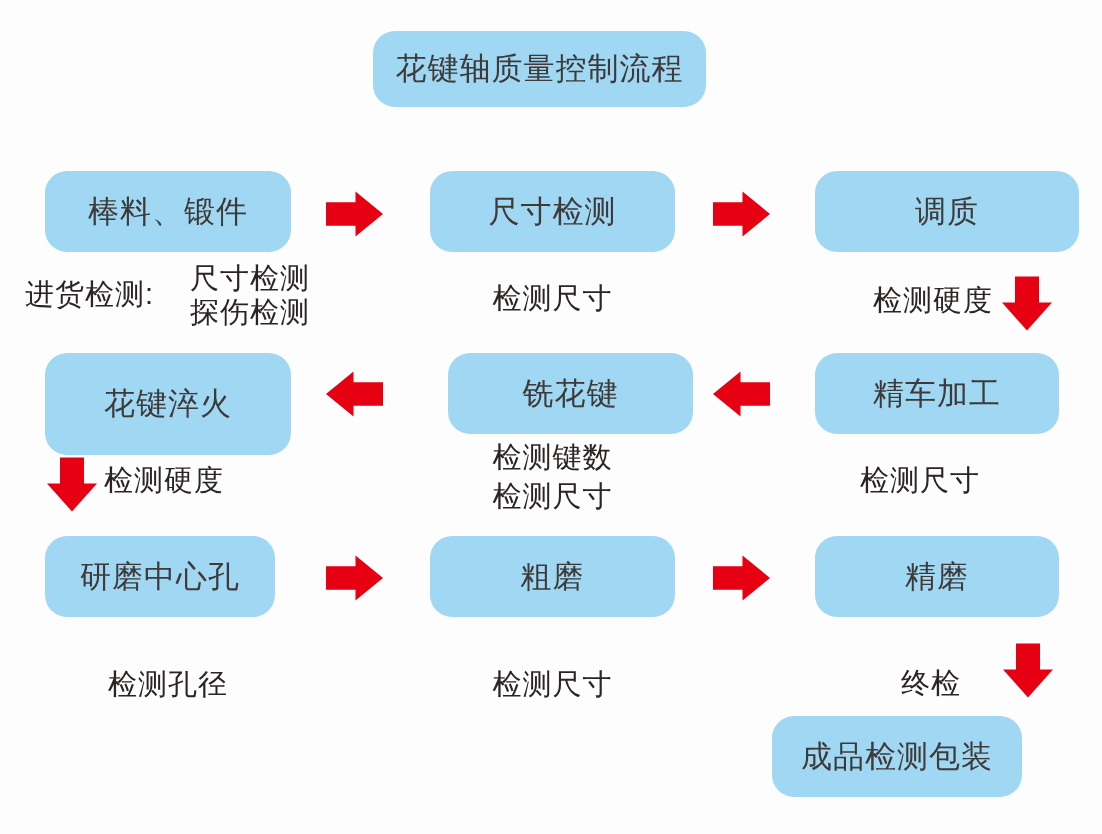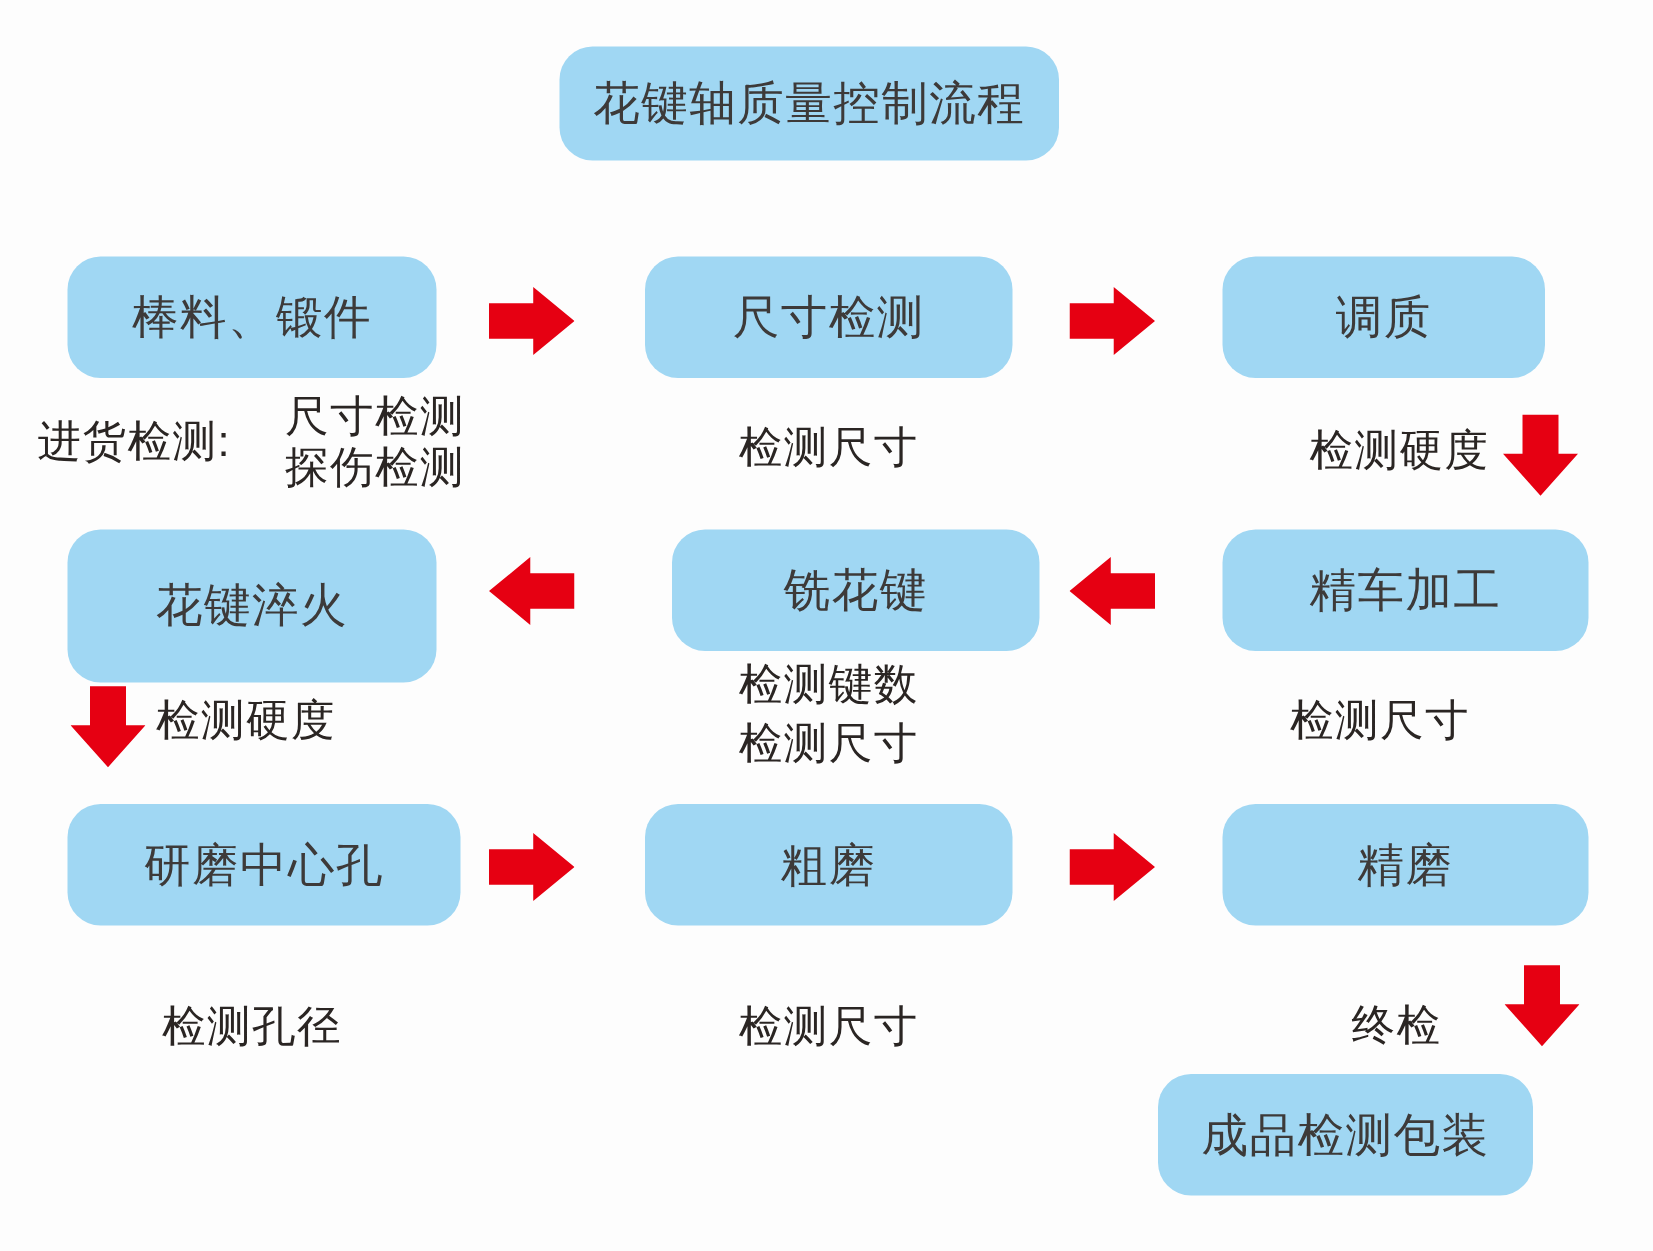--- a/index.html
+++ b/index.html
@@ -66,21 +66,21 @@
 </style>
 </head>
 <body>
 
 <div class="canvas">
 
   <div class="box" style="left:373px;top:31px;width:333px;height:76px;">花键轴质量控制流程</div>
 
   <div class="box" style="left:45px;top:171px;width:246px;height:81px;">棒料、锻件</div>
   <div class="box" style="left:430px;top:171px;width:245px;height:81px;">尺寸检测</div>
-  <div class="box" style="left:815px;top:171px;width:215px;height:81px;">调质</div>
+  <div class="box" style="left:815px;top:171px;width:264px;height:81px;">调质</div>
 
   <span class="arrow" style="left:326px;top:191px;width:57px;height:46px;">
     <svg viewBox="0 0 58 46" aria-hidden="true">
         <path d="M0 11 H30 V0 L58 23 L30 46 V35 H0 Z"></path>
       </svg>
   </span>
   <span class="arrow" style="left:713px;top:191px;width:57px;height:46px;">
     <svg viewBox="0 0 58 46" aria-hidden="true">
         <path d="M0 11 H30 V0 L58 23 L30 46 V35 H0 Z"></path>
       </svg>
@@ -121,21 +121,21 @@
         <path d="M13 0 H37 V26 H50 L25 54 L0 26 H13 Z"></path>
       </svg>
   </span>
   <div class="label" style="left:104px;top:461px;">检测硬度</div>
   <div class="label centered twoline" style="left:430px;top:438px;width:245px;">
     <div>检测键数</div>
     <div>检测尺寸</div>
   </div>
   <div class="label centered" style="left:815px;top:461px;width:210px;">检测尺寸</div>
 
-  <div class="box" style="left:45px;top:536px;width:262px;height:81px;">研磨中心孔</div>
+  <div class="box" style="left:45px;top:536px;width:230px;height:81px;">研磨中心孔</div>
   <div class="box" style="left:430px;top:536px;width:245px;height:81px;">粗磨</div>
   <div class="box" style="left:815px;top:536px;width:244px;height:81px;">精磨</div>
 
   <span class="arrow" style="left:326px;top:555px;width:57px;height:46px;">
     <svg viewBox="0 0 58 46" aria-hidden="true">
         <path d="M0 11 H30 V0 L58 23 L30 46 V35 H0 Z"></path>
       </svg>
   </span>
   <span class="arrow" style="left:713px;top:555px;width:57px;height:46px;">
     <svg viewBox="0 0 58 46" aria-hidden="true">

